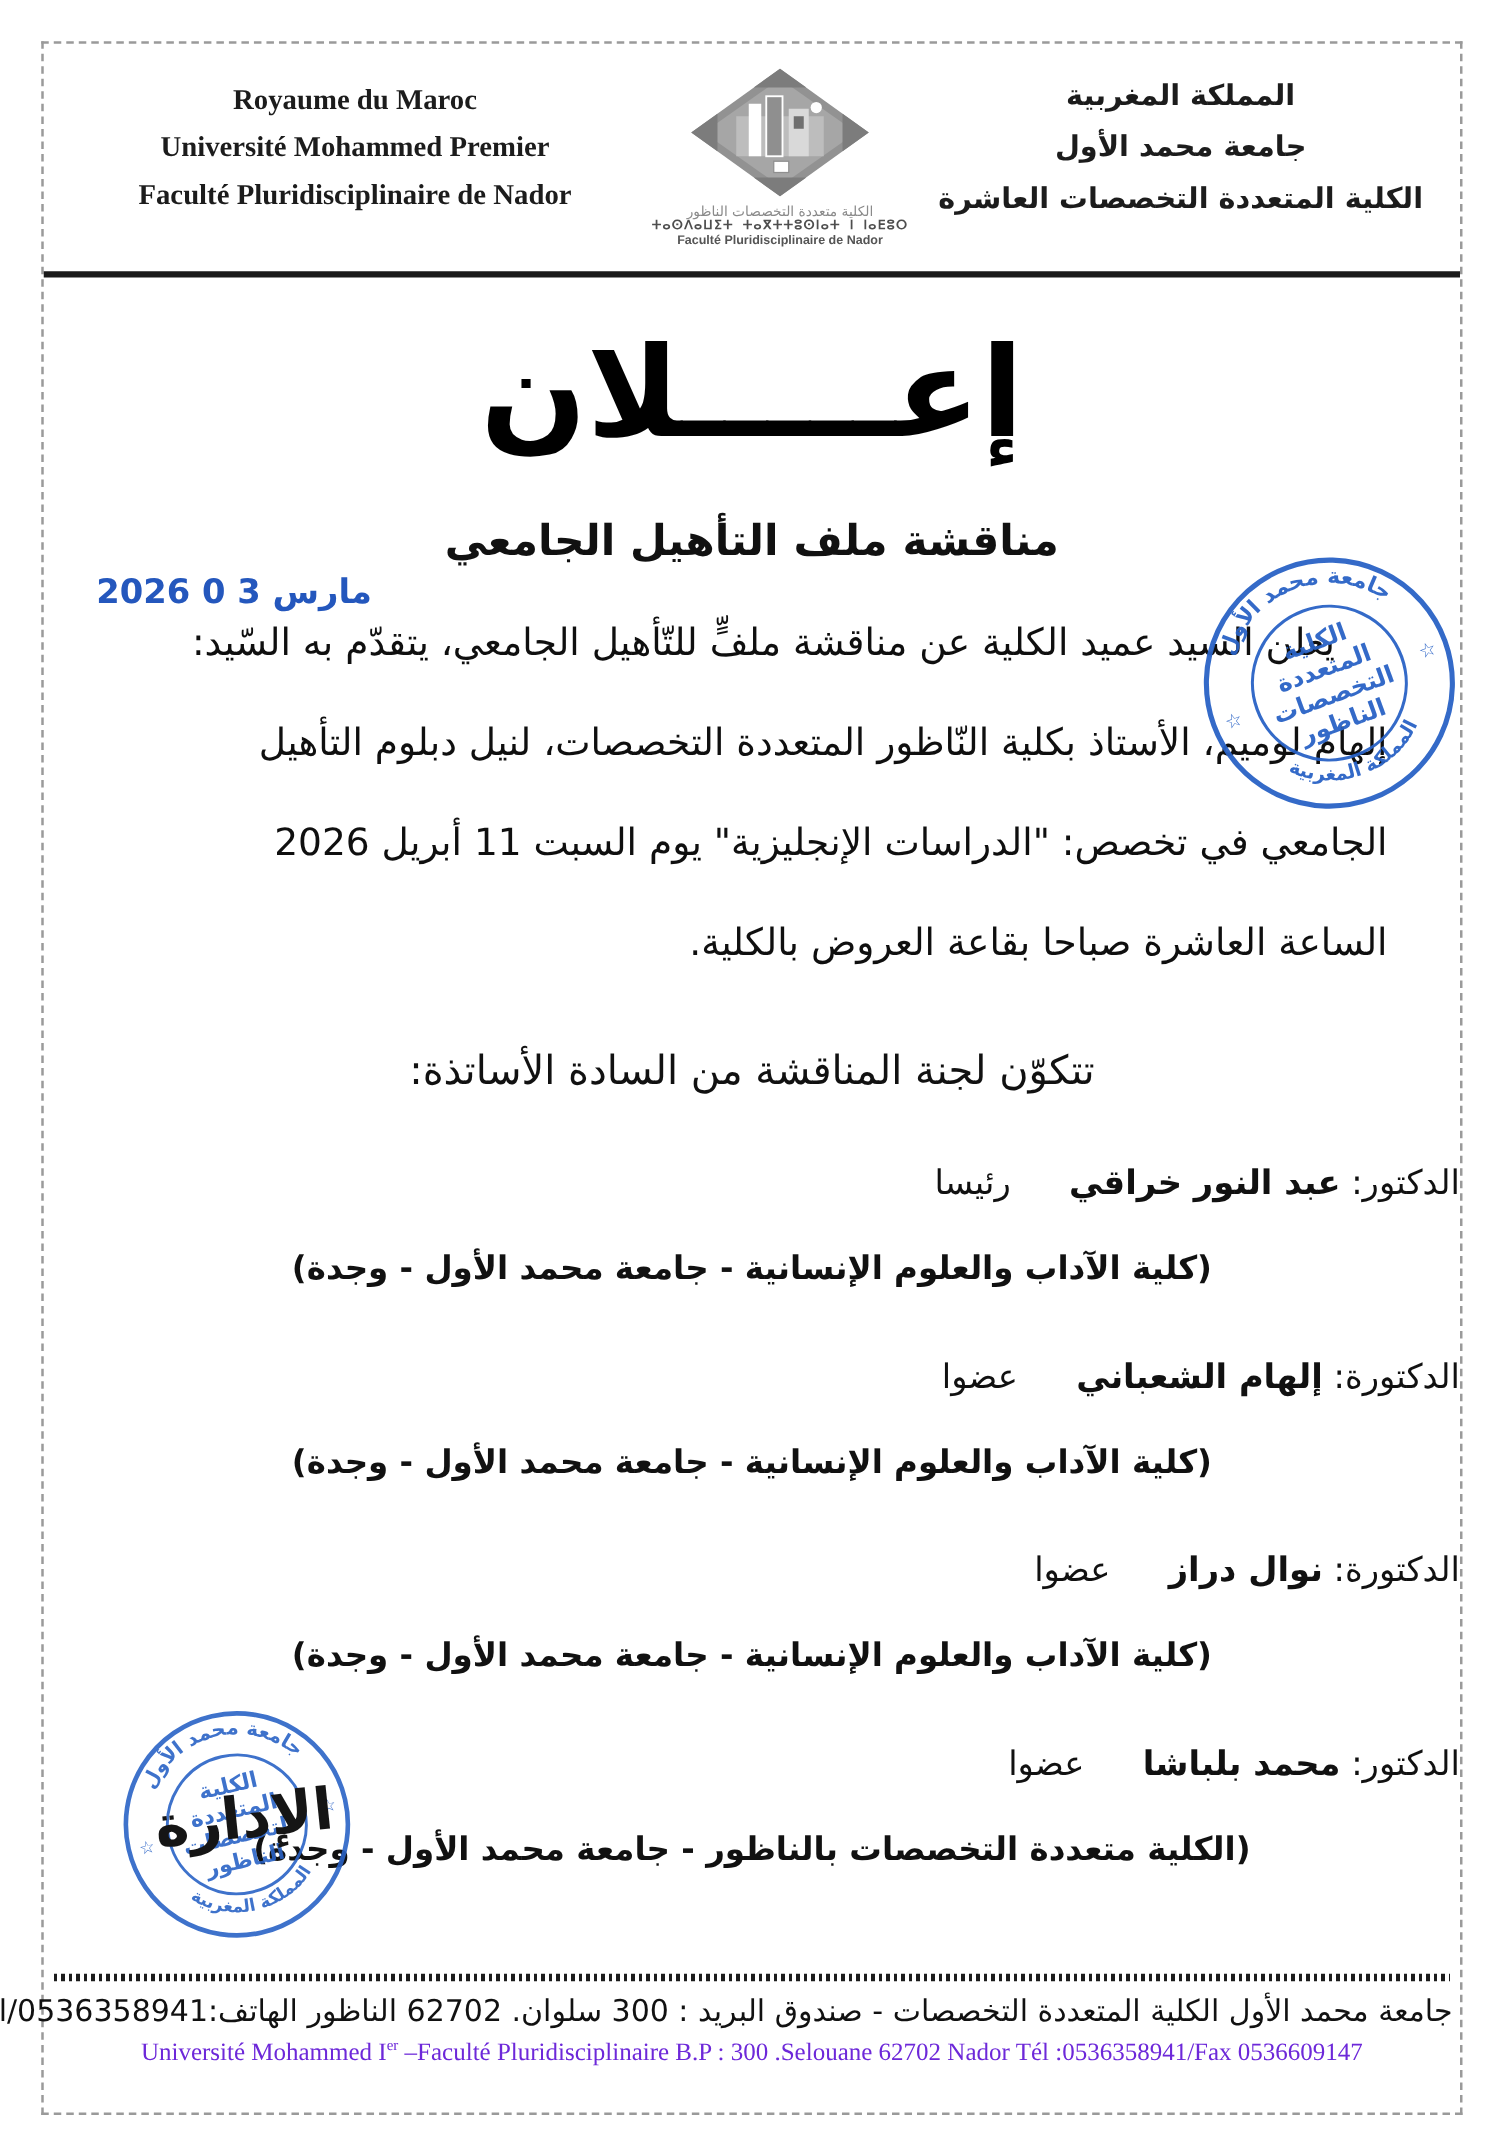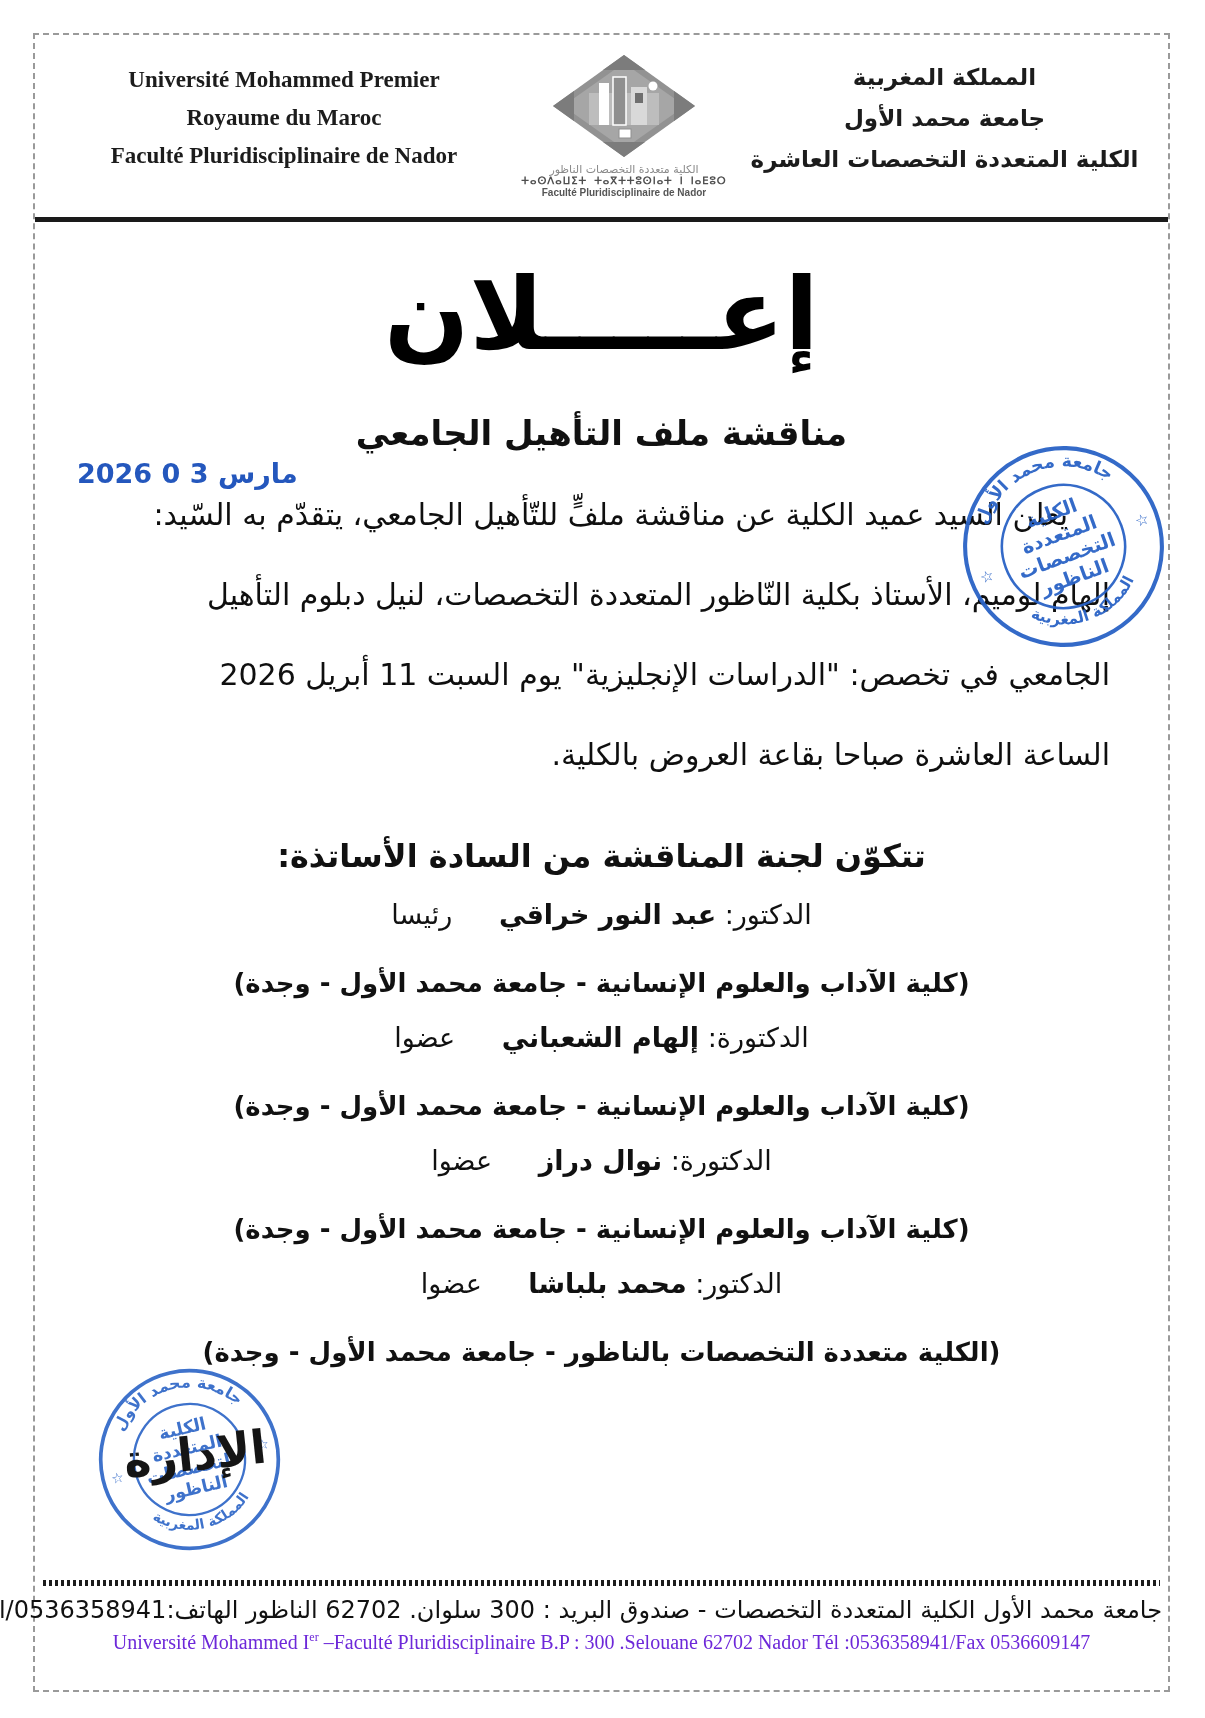--- a/index.html
+++ b/index.html
@@ -51,24 +51,24 @@
   }
   .doc-subtitle{
     text-align:center;font-size:34px;font-weight:bold;direction:rtl;margin-top:6px;
   }
   .body-text{
     direction:rtl;text-align:right;margin:22px 58px 0 58px;
     font-size:30px;line-height:80px;color:#0f0f0f;
   }
   .body-text .l1{text-indent:42px;}
   .committee-heading{
-    text-align:center;direction:rtl;font-size:32px;font-weight:bold;margin-top:42px;
+    text-align:center;direction:rtl;font-size:32px;font-weight:normal;margin-top:42px;
   }
   .member{text-align:center;direction:rtl;}
-  .member-line{font-size:27px;margin-top:24px;}
+  .member-line{font-size:27px;margin-top:56px;text-align:right;}
   .member-line .m-name{font-weight:bold;}
   .member-line .m-role{margin-inline-start:38px;}
   .member-affil{font-size:26px;font-weight:bold;margin-top:38px;}
   
   .footer{
     position:absolute;left:6px;right:6px;bottom:36px;text-align:center;
   }
   .footer .dotline{
     height:6px;margin:0 2px 10px 2px;
     background:repeating-linear-gradient(90deg,#1c1c1c 0 3px,transparent 3px 6px);
@@ -81,22 +81,22 @@
   .footer-fr sup{font-size:12px;}
   svg text{font-family:"DejaVu Sans",sans-serif;}
 </style>
 </head>
 <body>
 
 <div class="sheet">
 
   <div class="header">
     <div class="hdr-left">
+      <div>Royaume du Maroc</div>
       <div>Université Mohammed Premier</div>
-      <div>Royaume du Maroc</div>
       <div>Faculté Pluridisciplinaire de Nador</div>
     </div>
 
     <div class="hdr-logo">
       <svg width="150" height="106" viewBox="0 0 150 106" aria-hidden="true">
         <polygon points="75,2 146,53 75,104 4,53" fill="#929292"></polygon>
         <polygon points="75,10 136,53 75,96 14,53" fill="#a6a6a6"></polygon>
         <polygon points="75,2 96,17 54,17" fill="#7c7c7c"></polygon>
         <polygon points="75,104 96,89 54,89" fill="#7c7c7c"></polygon>
         <polygon points="4,53 25,38 25,68" fill="#7c7c7c"></polygon>

